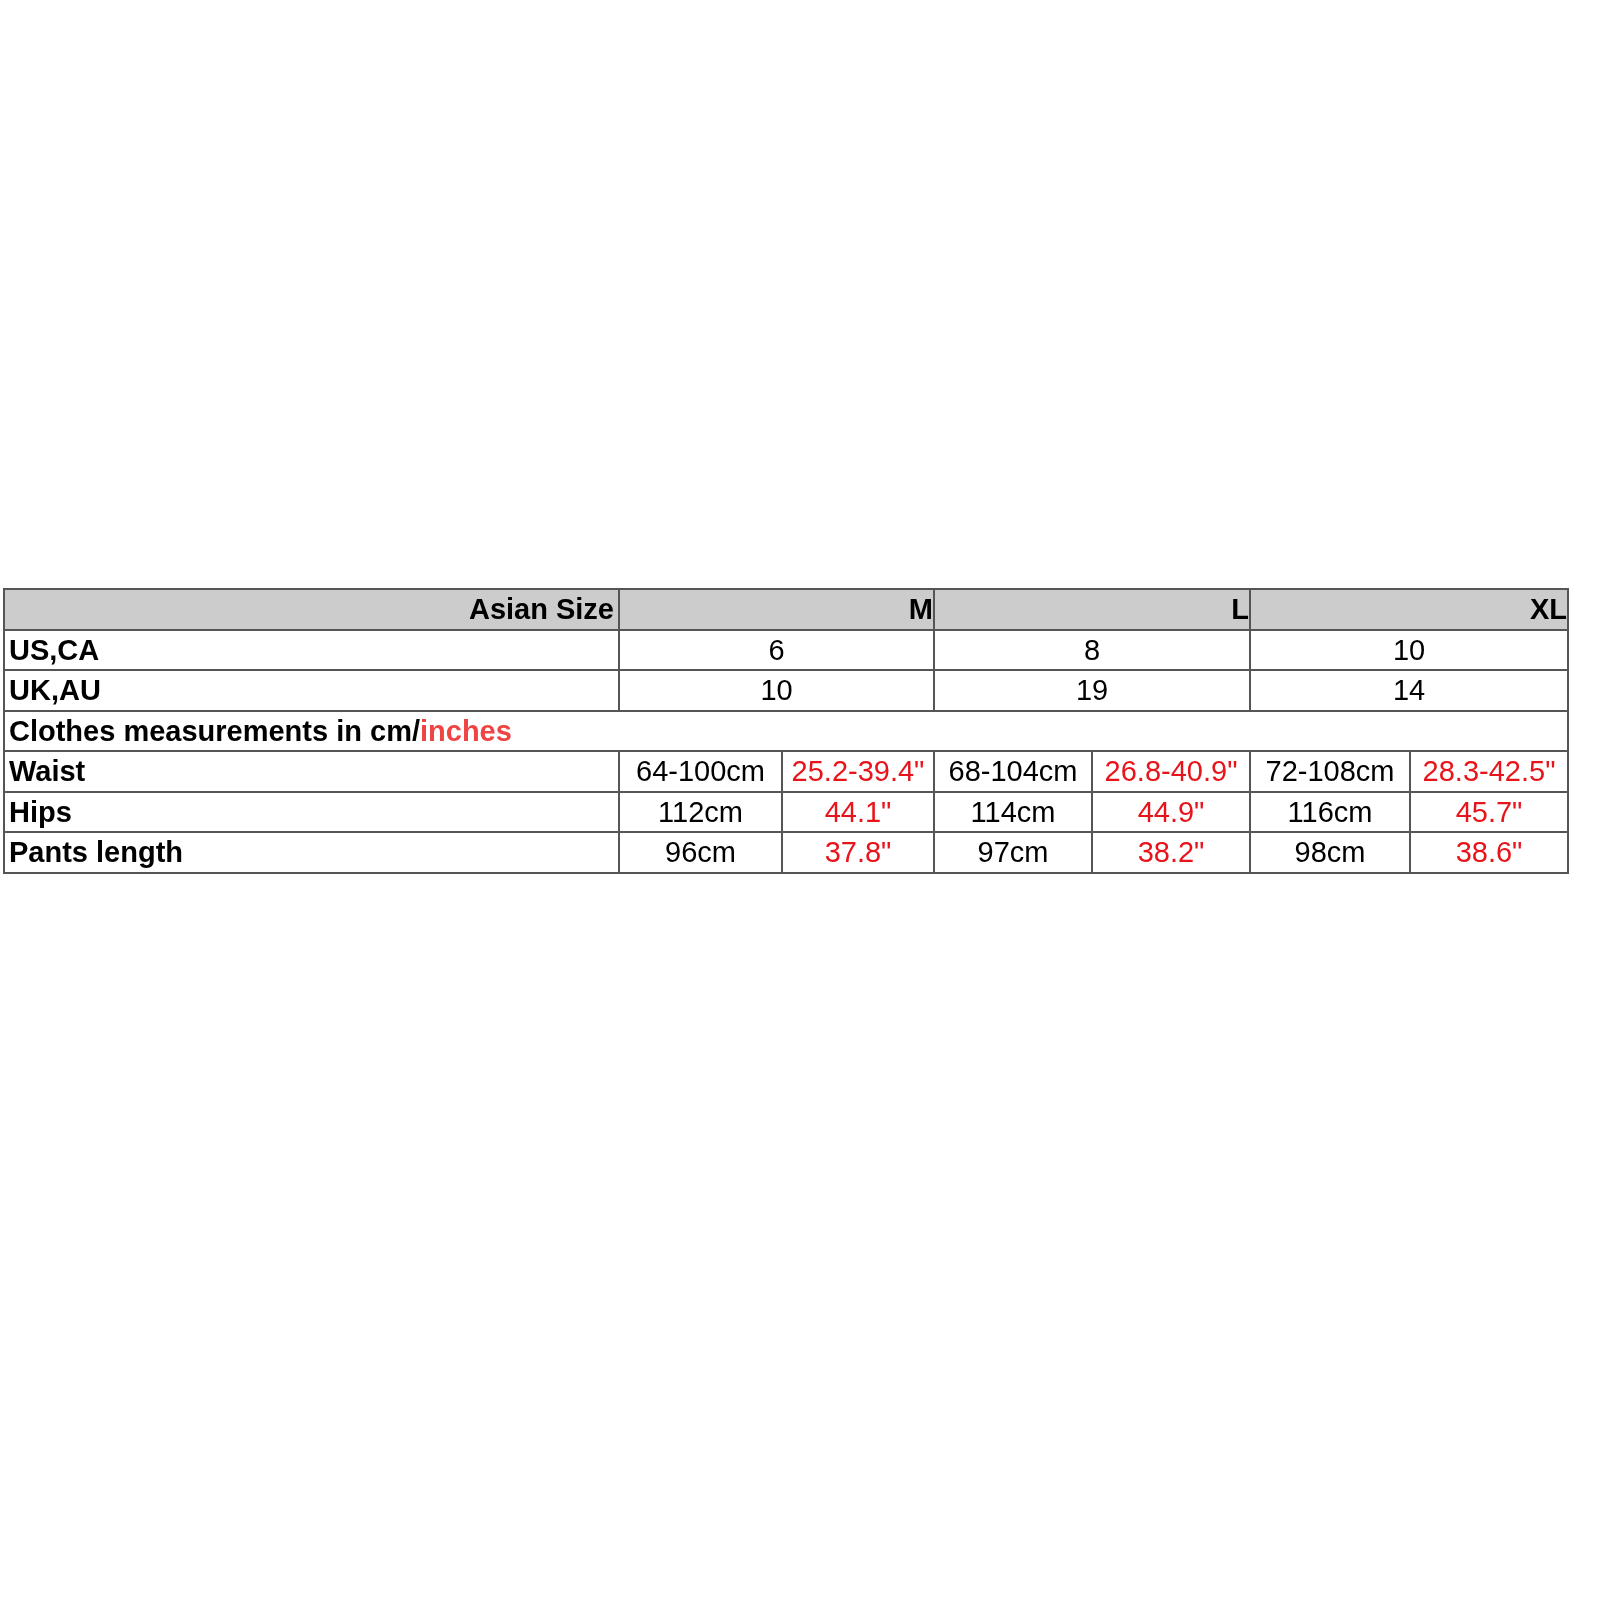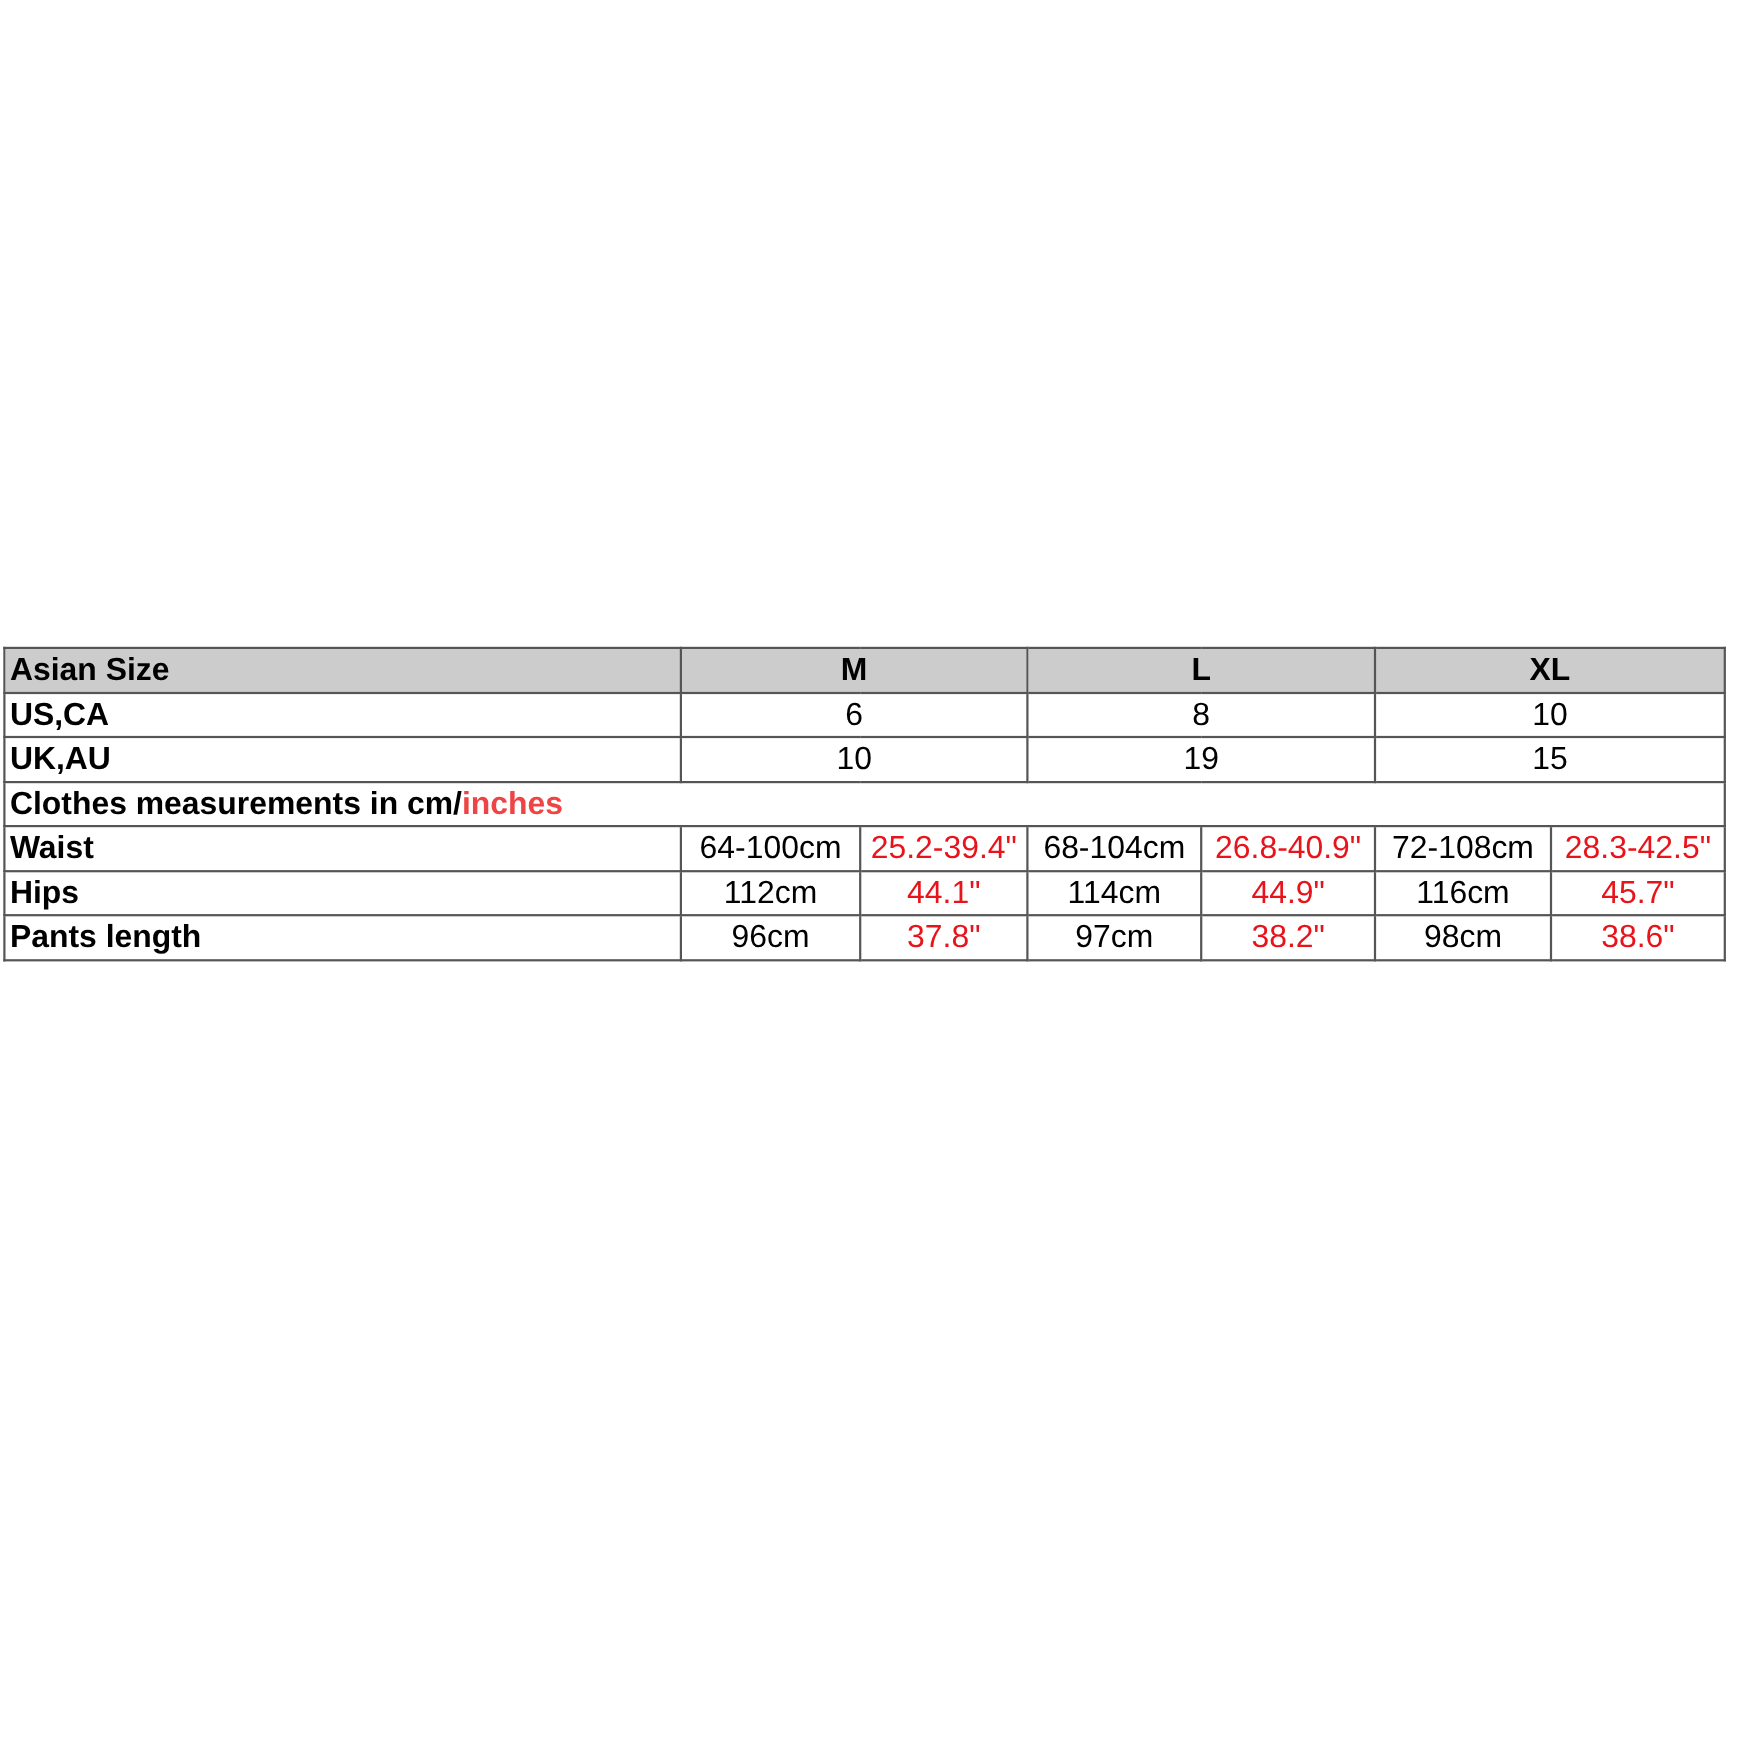--- a/index.html
+++ b/index.html
@@ -36,20 +36,21 @@
       font-weight: bold;
       text-align: left;
       padding-left: 4px;
     }
     .size-table td.val {
       text-align: center;
       padding: 0;
     }
     .size-table tr.header td {
       background: #cccccc;
+      text-align: right;
     }
     .size-table tr.header td.val {
       font-weight: bold;
     }
     .red { color: #ef4444; }
     .size-table td.red { color: #e8141b; }
   </style>
 </head>
 <body>
 
@@ -76,21 +77,21 @@
       <td class="label">US,CA</td>
       <td class="val" colspan="2">6</td>
       <td class="val" colspan="2">8</td>
       <td class="val" colspan="2">10</td>
     </tr>
 
     <tr>
       <td class="label">UK,AU</td>
       <td class="val" colspan="2">10</td>
       <td class="val" colspan="2">19</td>
-      <td class="val" colspan="2">15</td>
+      <td class="val" colspan="2">14</td>
     </tr>
 
 
     <tr>
       <td class="label" colspan="7"><span>Clothes measurements in cm/</span><span class="red">inches</span></td>
     </tr>
 
     <tr>
       <td class="label">Waist</td>
       <td class="val">64-100cm</td>

